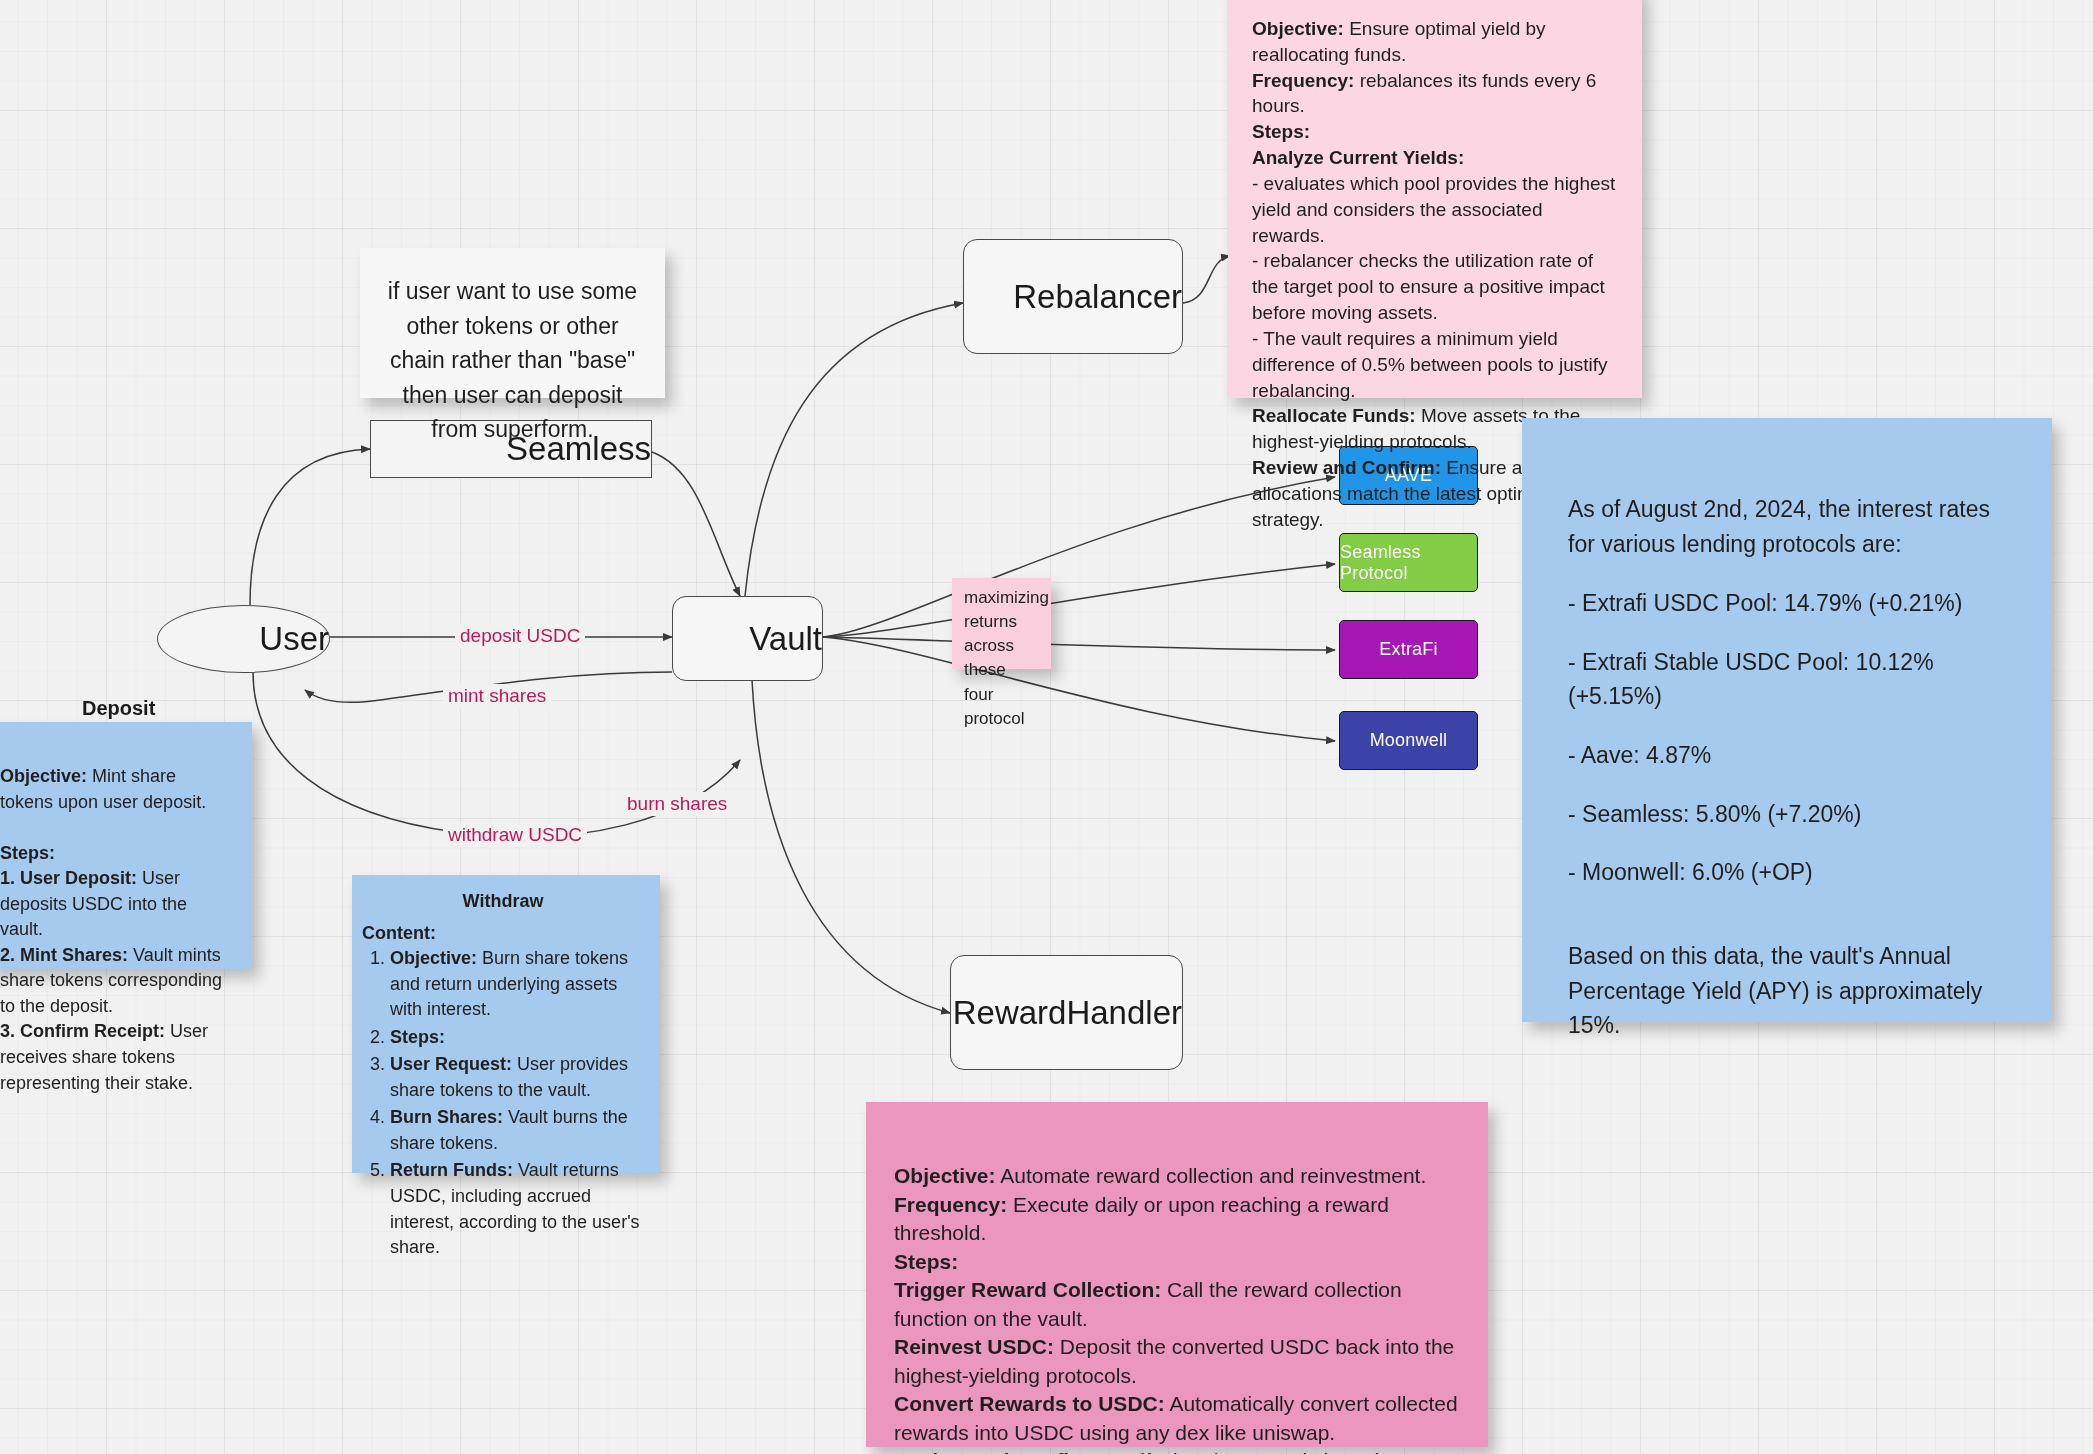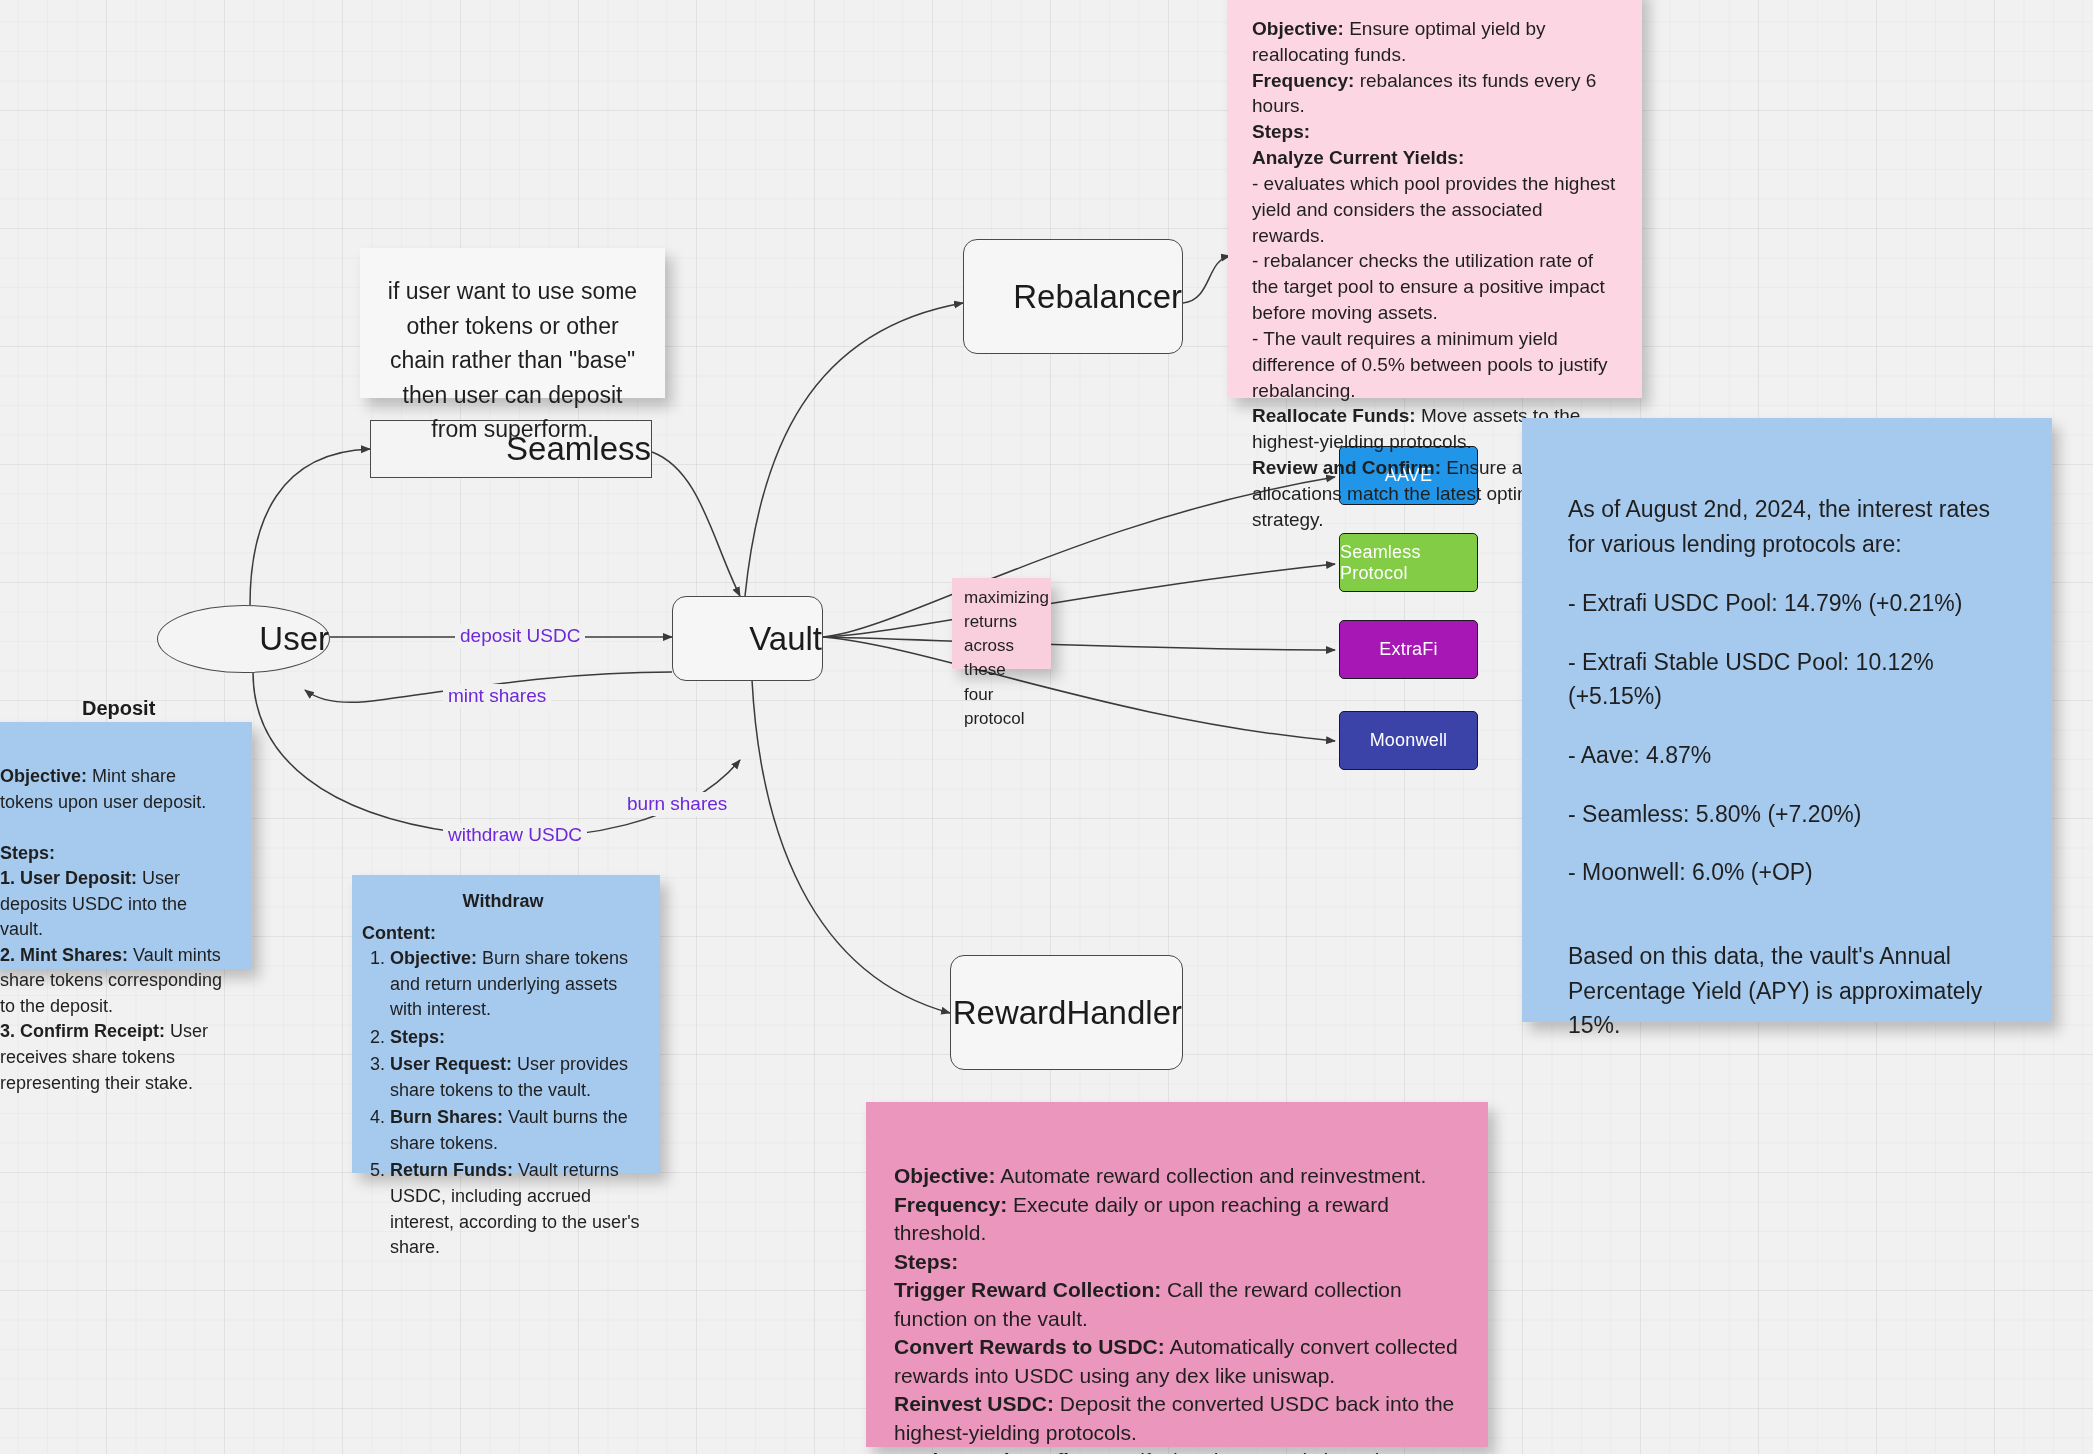--- a/index.html
+++ b/index.html
@@ -111,21 +111,21 @@
   .sticky ol {
     margin: 0;
     padding-left: 28px;
   }
   .sticky ol li { margin: 0 0 2px 0; }
 
   
   .edge-label {
     position: absolute;
     font-size: 19px;
-    color: #6d28d9;
+    color: #be185d;
     background: #f1f1f1;
     padding: 1px 5px;
     white-space: nowrap;
   }
   .plain-label {
     position: absolute;
     font-size: 20px;
     font-weight: 700;
     color: #1b1b1b;
     white-space: nowrap;
@@ -268,19 +268,19 @@
         <li><b>Return Funds:</b> Vault returns USDC, including accrued interest, according to the user's share.</li>
       </ol>
   </div>
 
   <div class="sticky note-pink-dark shadowed" style="left:866px; top:1102px; width:622px; height:345px; padding:60px 22px 0 28px;">
     <div>
         <p><b>Objective:</b> Automate reward collection and reinvestment.</p>
         <p><b>Frequency:</b> Execute daily or upon reaching a reward threshold.</p>
         <p><b>Steps:</b></p>
         <p><b>Trigger Reward Collection:</b> Call the reward collection function on the vault.</p>
+        <p><b>Reinvest USDC:</b> Deposit the converted USDC back into the highest-yielding protocols.</p>
         <p><b>Convert Rewards to USDC:</b> Automatically convert collected rewards into USDC using any dex like uniswap.</p>
-        <p><b>Reinvest USDC:</b> Deposit the converted USDC back into the highest-yielding protocols.</p>
         <p><b>Review and Confirm:</b> Verify that the rewards have been correctly reinvested.</p>
       </div>
   </div>
 
 </div>
 
 </body></html>

